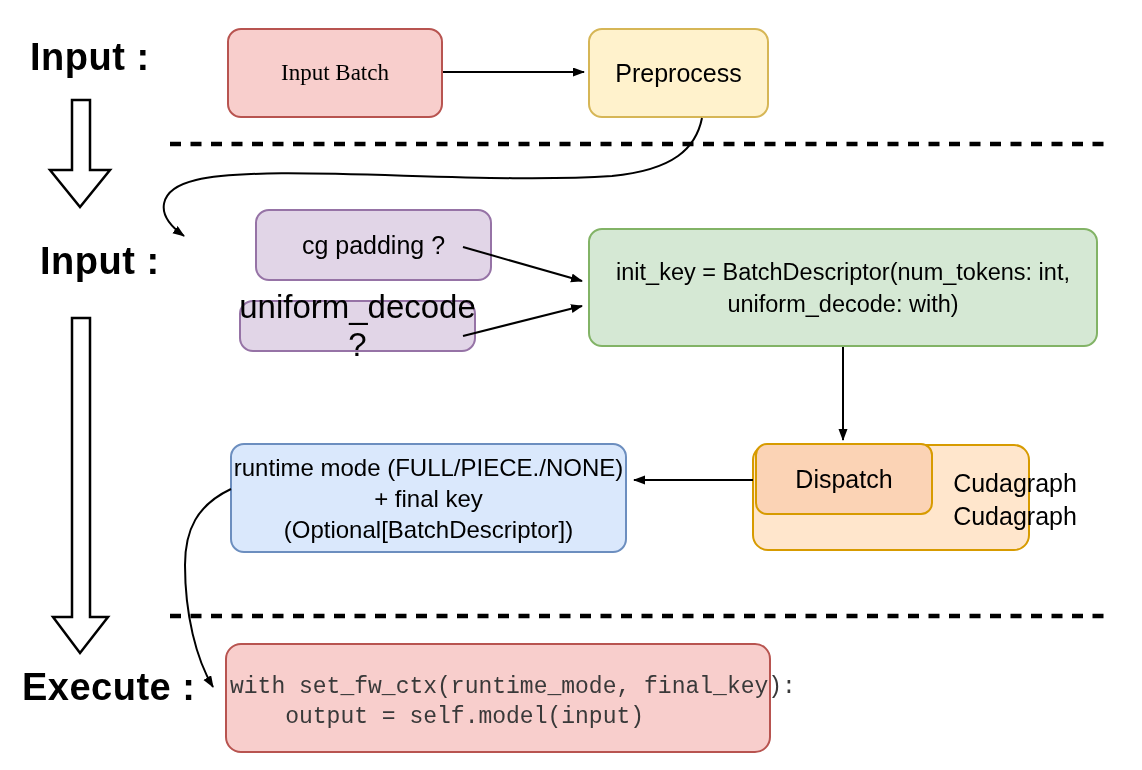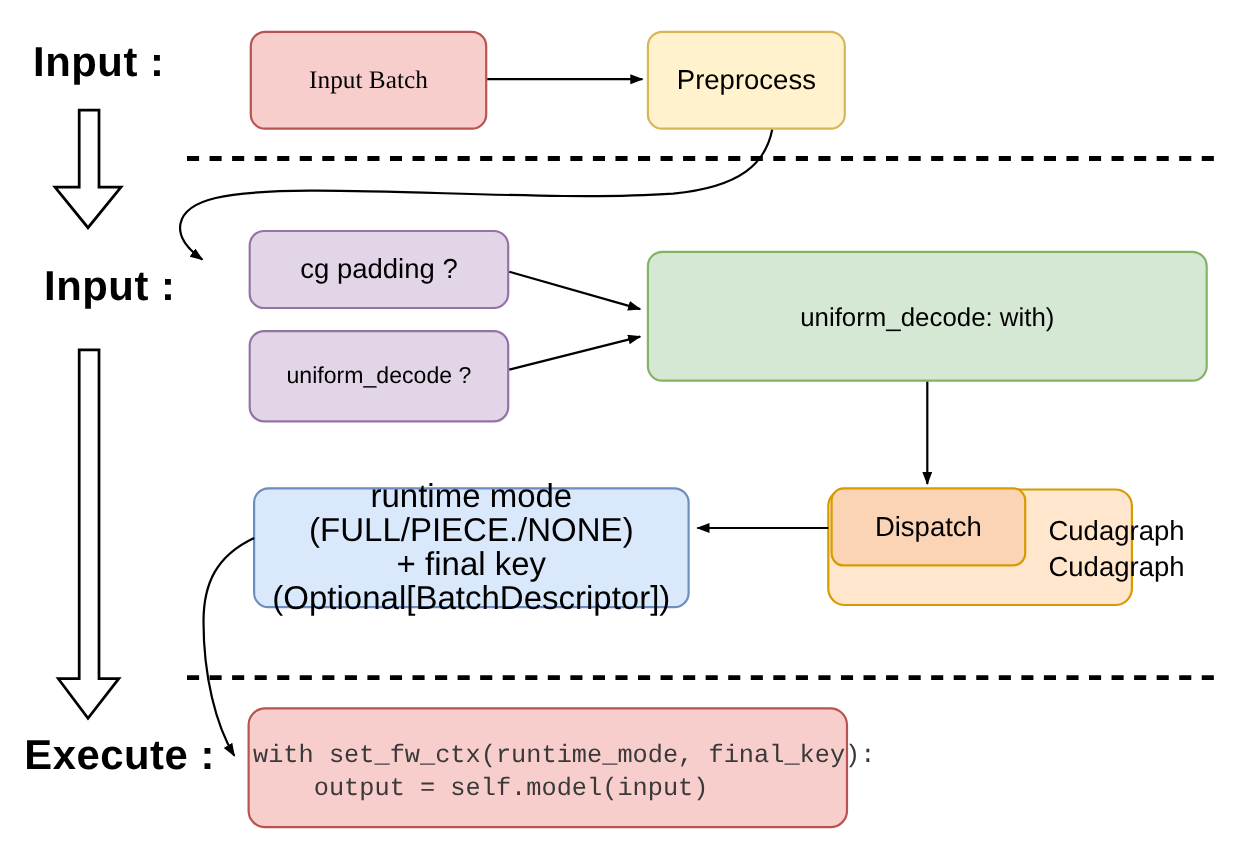--- a/index.html
+++ b/index.html
@@ -22,32 +22,32 @@
   .node{
     position:absolute;z-index:1;
     box-sizing:border-box;
     display:flex;flex-direction:column;align-items:center;justify-content:center;
     text-align:center;color:#000;
     border-width:2px;border-style:solid;border-radius:14px;
   }
   .node span{display:block;}
   .red-node{background:var(--red_fill);border-color:var(--red_stroke);}
   .yellow-node{background:var(--yellow_fill);border-color:var(--yellow_stroke);}
-  .purple-node{background:var(--purple_fill);border-color:var(--purple_stroke);}
+  .purple-node{background:var(--purple_fill);border-color:var(--purple_stroke);margin-left:29px;}
   .green-node{background:var(--green_fill);border-color:var(--green_stroke);}
   .blue-node{background:var(--blue_fill);border-color:var(--blue_stroke);}
   .orange-node{background:var(--orange_fill);border-color:var(--orange_stroke);}
   .dispatch-node{background:var(--dispatch_fill);border-color:var(--orange_stroke);}
 
   .n-inputbatch{left:227px;top:28px;width:216px;height:90px;font-size:23px;font-family:Liberation Serif, serif;}
   .n-preprocess{left:588px;top:28px;width:181px;height:90px;font-size:25px;}
   .n-cgpadding{left:226px;top:209px;width:237px;height:72px;font-size:25px;}
-  .n-uniformdecode{left:226px;top:300px;width:237px;height:84px;font-size:21px;}
+  .n-uniformdecode{left:210px;top:300px;width:237px;height:52px;font-size:33px;}
   .n-initkey{left:588px;top:228px;width:510px;height:119px;font-size:23.5px;line-height:32px;}
-  .n-runtime{left:230px;top:443px;width:397px;height:110px;font-size:30px;line-height:31px;z-index:2;}
+  .n-runtime{left:230px;top:443px;width:397px;height:110px;font-size:24px;line-height:31px;z-index:2;}
   .n-cudagraph{left:752px;top:444px;width:278px;height:107px;border-radius:16px;}
   .cudagraph-text{
     position:absolute;left:181px;top:0;width:160px;height:107px;
     display:flex;flex-direction:column;align-items:center;justify-content:center;
     font-size:25px;line-height:33px;
   }
   .n-dispatch{left:755px;top:443px;width:178px;height:72px;font-size:25px;border-radius:12px;z-index:3;}
   .n-code{
     left:225px;top:643px;width:546px;height:110px;
     border-radius:16px;z-index:1;
@@ -100,20 +100,21 @@
     <span>Preprocess</span>
   </div>
 
   <div class="node purple-node n-cgpadding">
     <span>cg padding ?</span>
   </div>
   <div class="node purple-node n-uniformdecode">
     <span>uniform_decode ?</span>
   </div>
   <div class="node green-node n-initkey">
+    <span>init_key = BatchDescriptor(num_tokens: int,</span>
     <span>uniform_decode: with)</span>
   </div>
   <div class="node blue-node n-runtime">
     <span>runtime mode (FULL/PIECE./NONE)</span>
     <span>+ final key (Optional[BatchDescriptor])</span>
   </div>
   <div class="node orange-node n-cudagraph">
     <div class="cudagraph-text">
       <span>Cudagraph</span>
       <span>Cudagraph</span>

